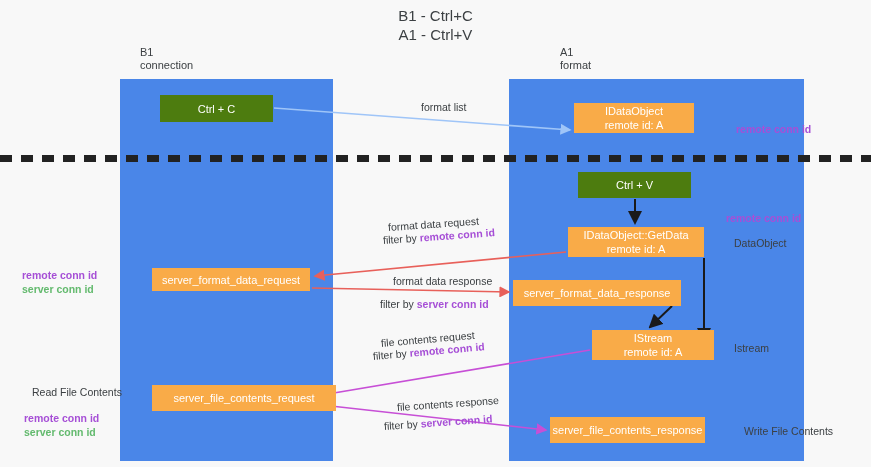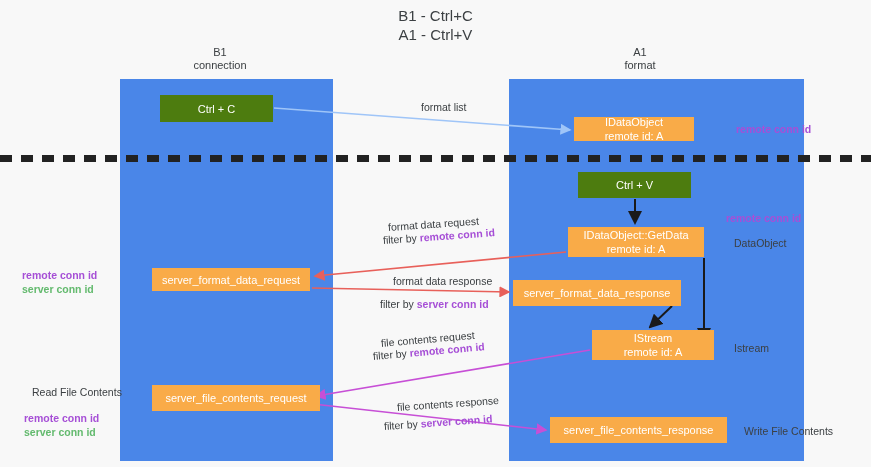--- a/index.html
+++ b/index.html
@@ -14,21 +14,21 @@
   .abs{position:absolute;}
 
   
   #title{
     left:0;top:6px;width:871px;text-align:center;
     font-size:15px;line-height:19px;color:#3c4043;
   }
 
   
   .col-head{
-    font-size:11px;line-height:13px;text-align:center;color:#3c4043;
+    font-size:11px;line-height:13px;text-align:left;color:#3c4043;
   }
   #head-b1{left:140px;top:46px;width:160px;}
   #head-a1{left:560px;top:46px;width:160px;}
 
   
   .lane{background:#4a86e8;}
   #lane-b1{left:120px;top:79px;width:213px;height:382px;}
   #lane-a1{left:509px;top:79px;width:295px;height:382px;}
 
   
@@ -41,28 +41,28 @@
   .box{
     box-sizing:border-box;
     display:flex;align-items:center;justify-content:center;
     flex-direction:column;
     color:#ffffff;font-size:11px;line-height:14px;text-align:center;
   }
   .green{background:#4d7c0f;}
   .orange{background:#f9ab48;}
 
   #box-ctrlc{left:160px;top:95px;width:113px;height:27px;}
-  #box-idataobject{left:574px;top:117px;width:120px;height:24px;}
+  #box-idataobject{left:574px;top:103px;width:120px;height:30px;}
   #box-ctrlv{left:578px;top:172px;width:113px;height:26px;}
   #box-getdata{left:568px;top:227px;width:136px;height:30px;}
   #box-sfdreq{left:152px;top:268px;width:158px;height:23px;}
   #box-sfdresp{left:513px;top:280px;width:168px;height:26px;}
   #box-istream{left:592px;top:330px;width:122px;height:30px;}
-  #box-sfcreq{left:152px;top:385px;width:168px;height:26px;}
-  #box-sfcresp{left:550px;top:417px;width:177px;height:26px;}
+  #box-sfcreq{left:152px;top:385px;width:184px;height:26px;}
+  #box-sfcresp{left:550px;top:417px;width:155px;height:26px;}
 
   
   .side{font-size:10.5px;line-height:14px;}
   .purple{color:#a64fd6;font-weight:bold;}
   .green-t{color:#63ba6e;font-weight:bold;}
   .plain{color:#3c4043;margin-left:8px;}
 
   #lbl-remote-1{left:736px;top:122px;}
   #lbl-remote-2{left:726px;top:211px;}
   #lbl-dataobject{left:726px;top:236px;}

